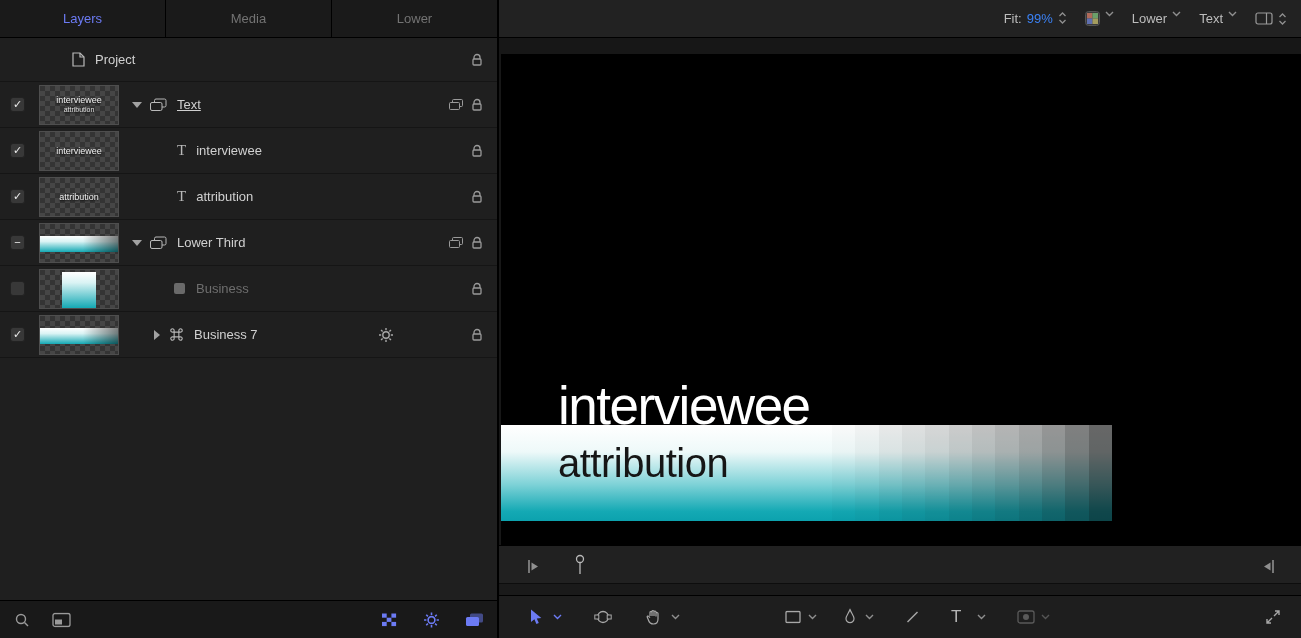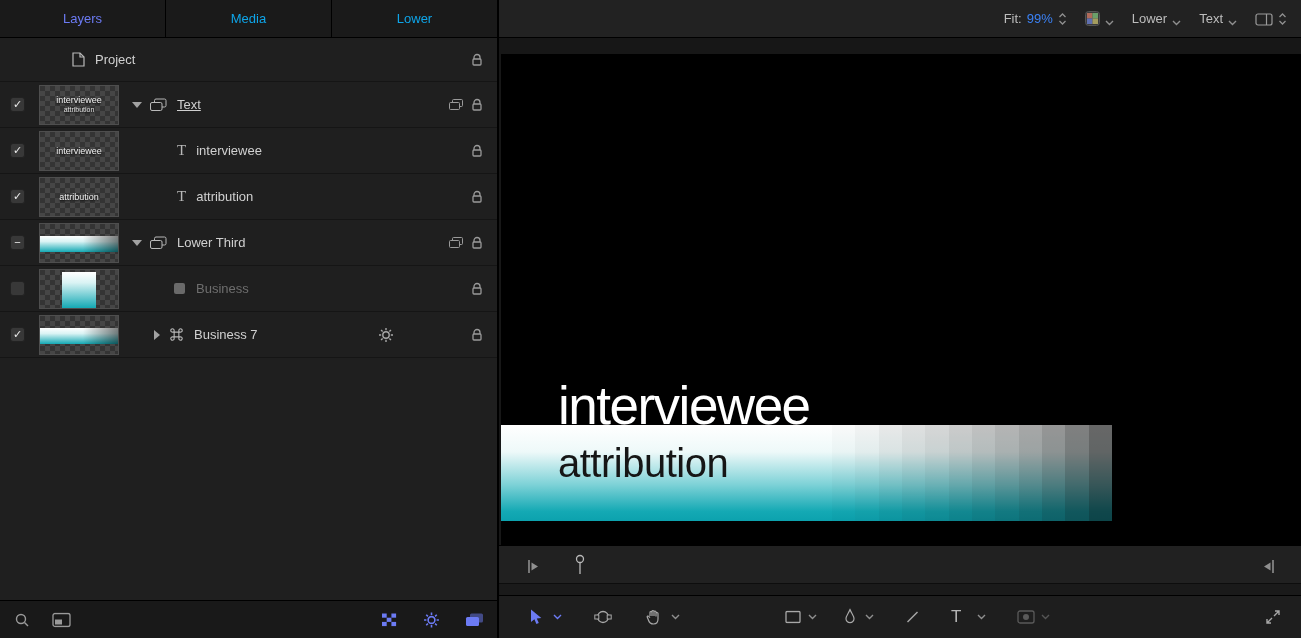--- a/index.html
+++ b/index.html
@@ -5,21 +5,21 @@
   :root{ --accent:#6c7bf4; --teal:#14a9b4; }
   *{ box-sizing:border-box; margin:0; padding:0; }
   html,body{ width:1301px; height:638px; overflow:hidden; background:#111;
     font-family:"Liberation Sans","DejaVu Sans",sans-serif; }
   .app{ display:flex; width:1301px; height:638px; background:#111; }
 
   
   .left-panel{ width:497px; height:638px; display:flex; flex-direction:column; background:#1f1f1f; }
   .tab-bar{ height:38px; display:flex; background:#1a1a1a; border-bottom:1px solid #000; flex:none; }
   .tab{ flex:1; display:flex; align-items:center; justify-content:center; font-size:13px;
-        color:#0ea5e9; border-right:1px solid #000; cursor:default; }
+        color:#737373; border-right:1px solid #000; cursor:default; }
   .tab:last-child{ border-right:none; }
   .tab.active{ color:var(--accent); }
 
   .rows{ flex:1; overflow:hidden; background:#1f1f1f; }
   .row{ height:46px; display:flex; align-items:center; position:relative;
         border-bottom:1px solid #151515; background:#1f1f1f; }
   .row.project-row{ height:44px; padding-left:72px; }
   .chk{ width:15px; height:15px; margin-left:10px; flex:none; border-radius:3px;
         background:#383838; border:1px solid #222; color:#ececec; font-size:11px; line-height:13px;
         display:flex; align-items:center; justify-content:center; }
@@ -52,21 +52,21 @@
   .panel-footer{ height:38px; flex:none; background:#191919; border-top:1px solid #000; position:relative; }
   .pf-icon{ position:absolute; top:50%; transform:translateY(-50%); display:inline-flex; }
 
   
   .divider{ width:2px; height:638px; background:#000; flex:none; }
 
   
   .right-panel{ width:802px; height:638px; display:flex; flex-direction:column; background:#171717; }
   .viewer-toolbar{ height:38px; flex:none; background:#222; border-bottom:1px solid #000;
         display:flex; align-items:center; justify-content:flex-end; gap:18px; padding-right:14px; }
-  .vt-group{ display:flex; align-items:flex-end; gap:5px; }
+  .vt-group{ display:flex; align-items:flex-start; gap:5px; }
   .vt-label{ font-size:13px; color:#bdbdbd; }
   .vt-value{ font-size:13px; color:#3b82f6; }
 
   .canvas-area{ flex:1; position:relative; background:#171717; overflow:hidden; }
   .canvas-black{ position:absolute; left:2px; right:0; top:16px; bottom:0; background:#000; }
   .headline{ position:absolute; left:57px; top:325px; font-size:53px; line-height:1;
         color:#fff; letter-spacing:-1.5px; font-weight:400; }
   .banner{ position:absolute; left:0; top:371px; width:611px; height:96px;
         background:linear-gradient(180deg,#ffffff 0%,#eef9f9 28%,#7ed2d7 62%, var(--teal) 90%, #0ca2ae 100%); }
   .banner-bars{ position:absolute; top:0; bottom:0; right:0; width:280px; display:flex; z-index:1; }

